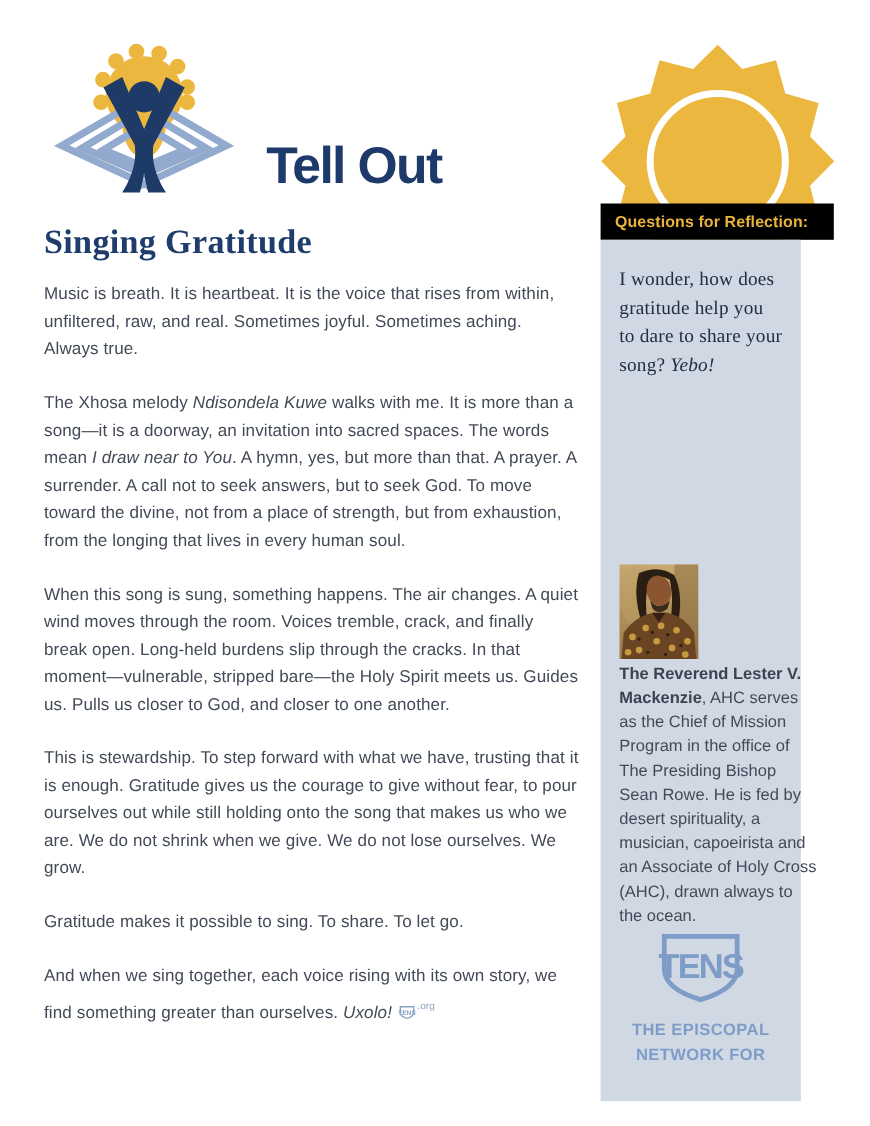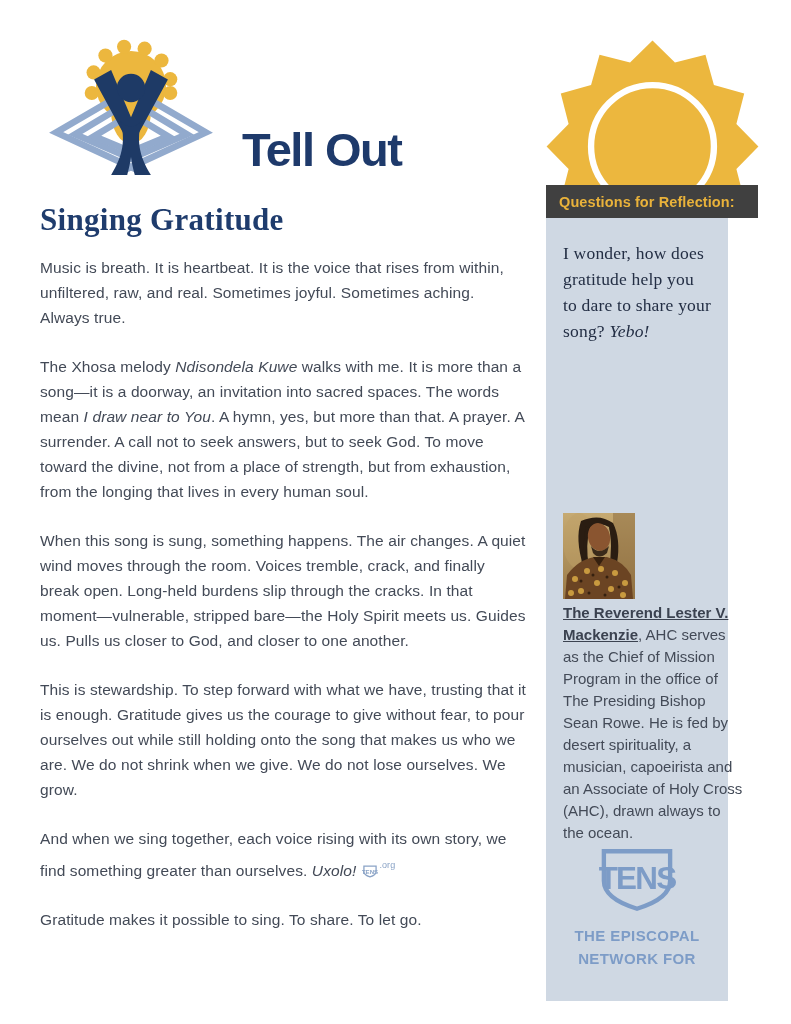--- a/index.html
+++ b/index.html
@@ -27,39 +27,39 @@
   .article{margin-top:17px;}
   .article em{}
   .tensmark{display:inline-flex;align-items:flex-end;margin-left:6px;
     color:#8aa3c6;white-space:nowrap;transform:translateY(2px);}
   .tensmark svg{width:16px;height:13px;}
   .tensmark .org{font-size:9px;color:#8aa3c6;margin-left:1px;}
   
   .sun{position:absolute;left:536px;top:30px;width:233px;height:233px;z-index:1;}
   .qbar{
     position:absolute;left:546px;top:185px;width:212px;height:33px;z-index:2;
-    background:#404040;box-sizing:border-box;display:flex;align-items:center;
+    background:#000000;box-sizing:border-box;display:flex;align-items:center;
     padding-left:13px;
   }
   .qbar span{color:#e9b23a;font-weight:bold;font-size:14.5px;letter-spacing:.1px;}
   .sidecol{
     position:absolute;left:546px;top:218px;width:182px;height:783px;z-index:2;
     background:#cfd8e3;
   }
   .reflection{
     margin:22px 16px 0 17px;font-family:"Liberation Serif",serif;
     font-size:17.5px;line-height:26px;color:#232e44;letter-spacing:.2px;
   }
   .reflection em{font-style:italic;}
   .photo{position:absolute;left:17px;top:295px;width:72px;height:86px;display:block;}
   .bio{
     position:absolute;left:17px;top:384px;width:181px;
     font-size:15px;line-height:22px;color:#434a57;
   }
-  .bio strong{font-weight:bold;color:#3b4250;text-decoration:underline;}
+  .bio strong{font-weight:bold;color:#3b4250;}
   .tens-block{position:absolute;left:0;top:628px;width:100%;text-align:center;}
   .tens-block svg{width:92px;height:68px;}
   .tens-lines{
     margin-top:6px;color:#7d9cc7;font-weight:bold;font-size:15px;
     line-height:23px;letter-spacing:.4px;
   }
 </style>
 </head>
 <body>
 
@@ -101,30 +101,30 @@
     </div>
   </div>
 
   <h1 class="article-heading">Singing Gratitude</h1>
 
   <div class="article">
     <p><span><span>Music is breath. It is heartbeat. It is the voice that rises from within, unfiltered, raw, and real. Sometimes joyful. Sometimes aching. Always true.</span></span></p>
     <p><span><span>The Xhosa melody </span><em>Ndisondela Kuwe</em><span> walks with me. It is more than a song—it is a doorway, an invitation into sacred spaces. The words mean </span><em>I draw near to You</em><span>. A hymn, yes, but more than that. A prayer. A surrender. A call not to seek answers, but to seek God. To move toward the divine, not from a place of strength, but from exhaustion, from the longing that lives in every human soul.</span></span></p>
     <p><span><span>When this song is sung, something happens. The air changes. A quiet wind moves through the room. Voices tremble, crack, and finally break open. Long-held burdens slip through the cracks. In that moment—vulnerable, stripped bare—the Holy Spirit meets us. Guides us. Pulls us closer to God, and closer to one another.</span></span></p>
     <p><span><span>This is stewardship. To step forward with what we have, trusting that it is enough. Gratitude gives us the courage to give without fear, to pour ourselves out while still holding onto the song that makes us who we are. We do not shrink when we give. We do not lose ourselves. We grow.</span></span></p>
+    <p><span><span>Gratitude makes it possible to sing. To share. To let go.</span></span></p>
     <p>
       <span><span>And when we sing together, each voice rising with its own story, we find something greater than ourselves. </span><em>Uxolo!</em></span><span class="tensmark">
           <svg viewBox="0 0 100 78" aria-hidden="true">
             <path d="M12,6 L88,6 L88,40 C88,56 70,66 50,72 C30,66 12,56 12,40 Z" fill="none" stroke="#8aa3c6" stroke-width="8"></path>
             <text x="50" y="52" text-anchor="middle" font-size="38" font-weight="bold" fill="#8aa3c6">TENS</text>
           </svg>
           <span class="org">.org</span>
         </span>
     </p>
-    <p><span><span>Gratitude makes it possible to sing. To share. To let go.</span></span></p>
   </div>
 </div>
 
 <svg class="sun" viewBox="-110 -110 220 220" aria-hidden="true">
   <path fill="#ecb73e" d="M0,-100 L21.2,-79.2 L50,-86.6 L58,-58 L86.6,-50 L79.2,-21.2 L100,0 L79.2,21.2 L86.6,50 L58,58 L50,86.6 L21.2,79.2 L0,100 L-21.2,79.2 L-50,86.6 L-58,58 L-86.6,50 L-79.2,21.2 L-100,0 L-79.2,-21.2 L-86.6,-50 L-58,-58 L-50,-86.6 L-21.2,-79.2 Z"></path>
   <circle cx="0" cy="0" r="58" fill="none" stroke="#ffffff" stroke-width="6"></circle>
 </svg>
 
 <div class="qbar">
   <span>Questions for Reflection:</span>

